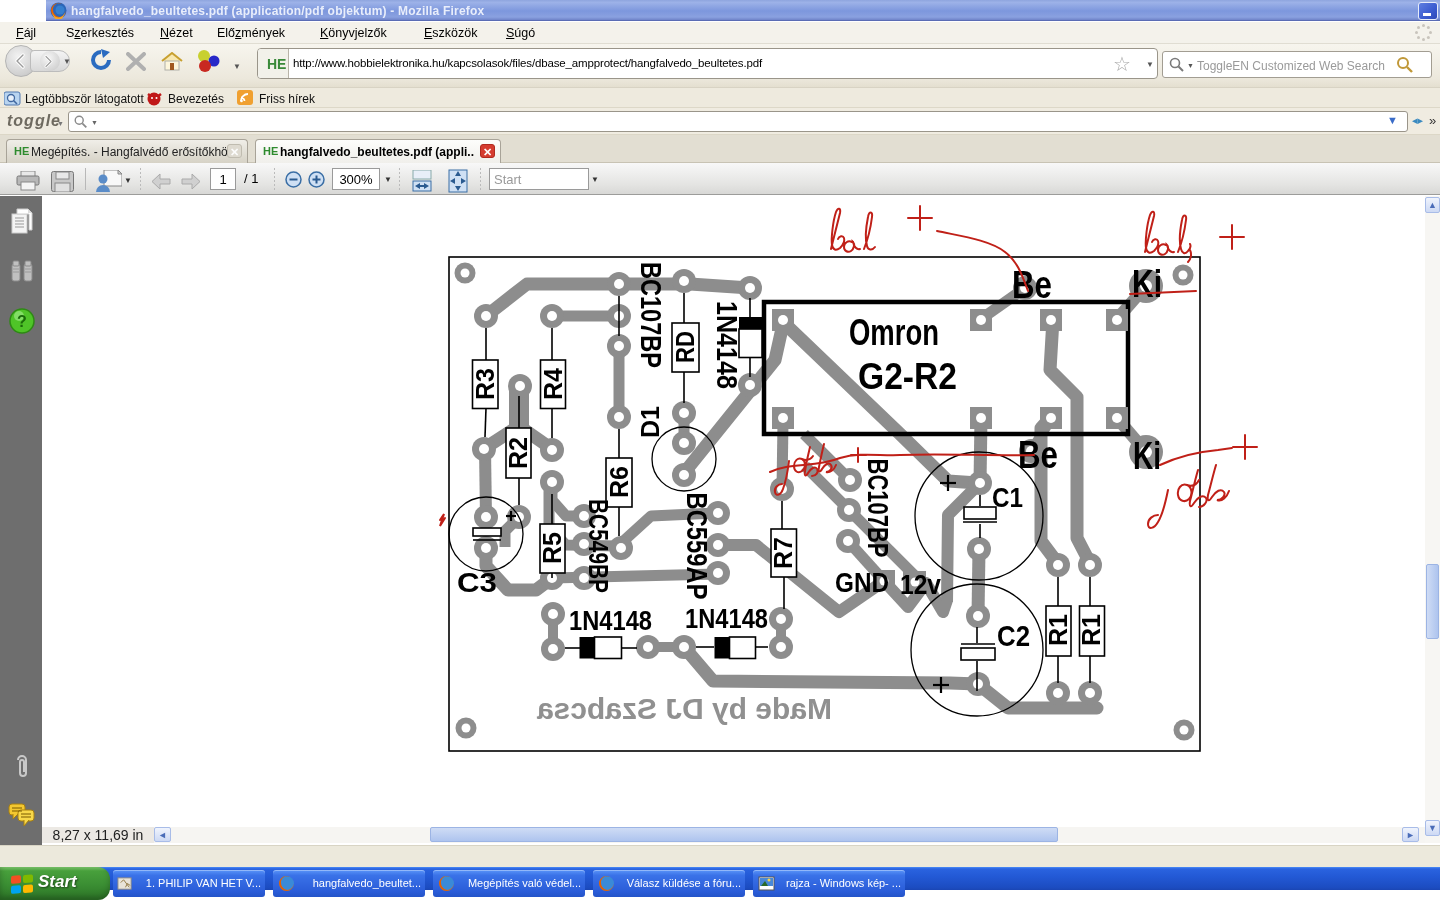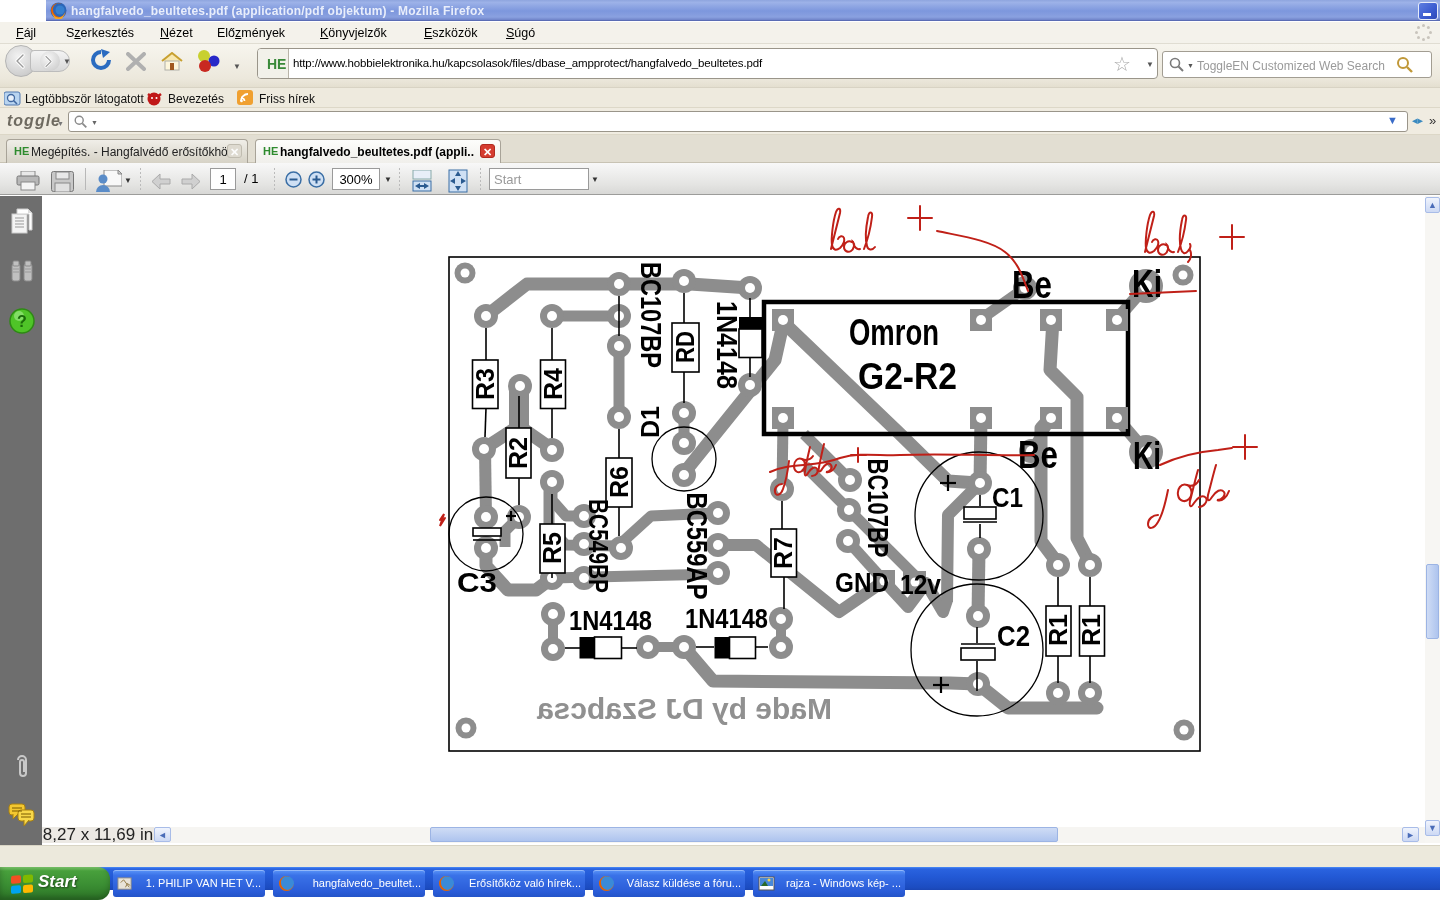--- a/index.html
+++ b/index.html
@@ -66,21 +66,21 @@
 #pdfbar { position:absolute; left:0; top:163px; width:1440px; height:32px;
   background:linear-gradient(to bottom,#f8f8f8,#e4e4e2 70%,#d8d8d6); border-bottom:1px solid #9c9c9a; }
 .vsep { position:absolute; top:5px; width:1px; height:22px; background:#b8b8b8; }
 .whitebox { position:absolute; background:#fff; border:1px solid #9a9a9a; font-size:13px; }
 
 
 #content { position:absolute; left:0; top:196px; width:1440px; height:649px; background:#fff; }
 #sidebar { position:absolute; left:0; top:0px; width:42px; height:649px; background:#6e6e6e; }
 #hscroll { position:absolute; left:154px; top:631px; width:1271px; height:16px; background:#f6f5f2; }
 #hthumb { position:absolute; left:276px; top:0px; width:628px; height:15px; background:linear-gradient(to bottom,#cfdcf5,#aec4ee); border:1px solid #9cb4e4; border-radius:2px; }
-#insize { position:absolute; left:42px; top:631px; width:112px; height:16px; background:#ece9e4; font-size:17px; color:#222; text-align:center; line-height:16px; }
+#insize { position:absolute; left:42px; top:631px; width:112px; height:16px; background:#ece9e4; font-size:14px; color:#222; text-align:center; line-height:16px; }
 #vscroll { position:absolute; left:1425px; top:0px; width:15px; height:647px; background:#f7f6f3; }
 .scrollbtn { position:absolute; width:15px; height:16px; background:linear-gradient(to bottom,#f0f4fd,#cdd9f4); border:1px solid #a8bce8; border-radius:2px; color:#4a6cb8; font-size:9px; text-align:center; line-height:15px; }
 #vthumb { position:absolute; left:1px; top:368px; width:13px; height:75px; background:linear-gradient(to right,#cfdcf5,#aec4ee); border:1px solid #9cb4e4; border-radius:2px; }
 
 
 #statusbar { position:absolute; left:0; top:845px; width:1440px; height:22px; background:#ece9dc; border-top:1px solid #d8d4c4; }
 #statusbar .done { position:absolute; left:8px; top:20px; font-size:12.5px; color:#000; }
 
 
 #taskbar { position:absolute; left:0; top:867px; width:1440px; height:23px;
@@ -692,21 +692,21 @@
           <circle cx="8.5" cy="8.5" r="7.5" fill="#3a8ad8"></circle>
           <path d="M8.5,1 A7.5,7.5 0 1 0 16,8.5 A6,7 0 0 1 3,6 A6,6 0 0 1 12,2" fill="#e66000"></path>
         </svg>
       <span class="t" style="width:126px">hangfalvedo_beultet...</span>
     </div>
     <div class="taskbtn" style="left:433px;width:152px;">
       <svg style="position:absolute;left:5px;top:5px;" width="17" height="17" viewBox="0 0 17 17">
           <circle cx="8.5" cy="8.5" r="7.5" fill="#3a8ad8"></circle>
           <path d="M8.5,1 A7.5,7.5 0 1 0 16,8.5 A6,7 0 0 1 3,6 A6,6 0 0 1 12,2" fill="#e66000"></path>
         </svg>
-      <span class="t" style="width:126px">Erősítőköz való hírek...</span>
+      <span class="t" style="width:126px">Megépítés való védel...</span>
     </div>
     <div class="taskbtn" style="left:593px;width:152px;">
       <svg style="position:absolute;left:5px;top:5px;" width="17" height="17" viewBox="0 0 17 17">
           <circle cx="8.5" cy="8.5" r="7.5" fill="#3a8ad8"></circle>
           <path d="M8.5,1 A7.5,7.5 0 1 0 16,8.5 A6,7 0 0 1 3,6 A6,6 0 0 1 12,2" fill="#e66000"></path>
         </svg>
       <span class="t" style="width:126px">Válasz küldése a fóru...</span>
     </div>
     <div class="taskbtn" style="left:753px;width:152px;">
       <svg style="position:absolute;left:5px;top:5px;" width="17" height="17" viewBox="0 0 17 17">

